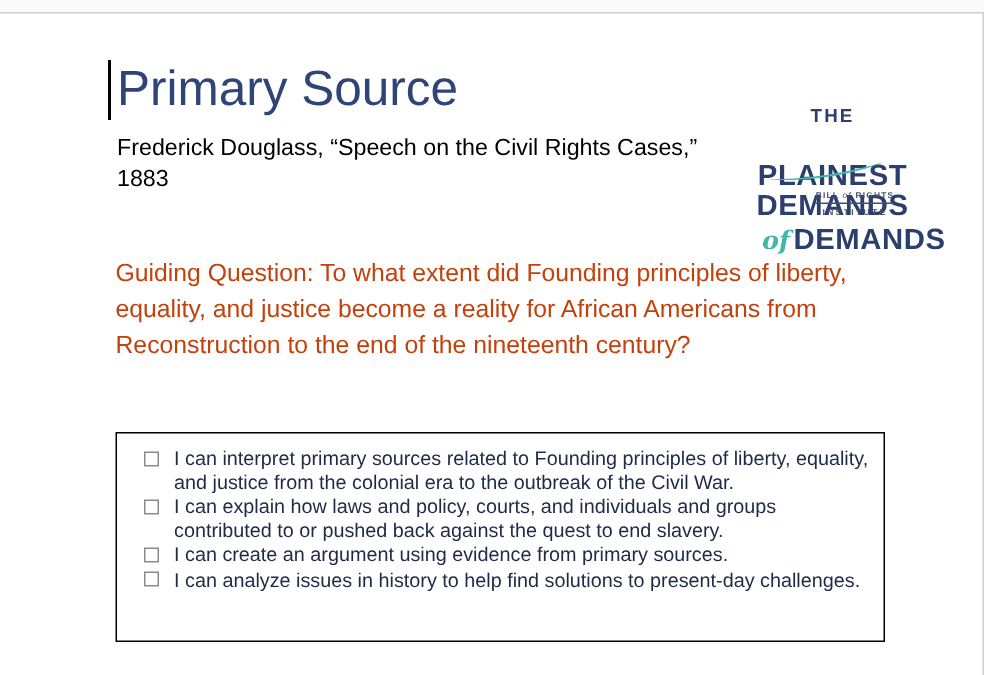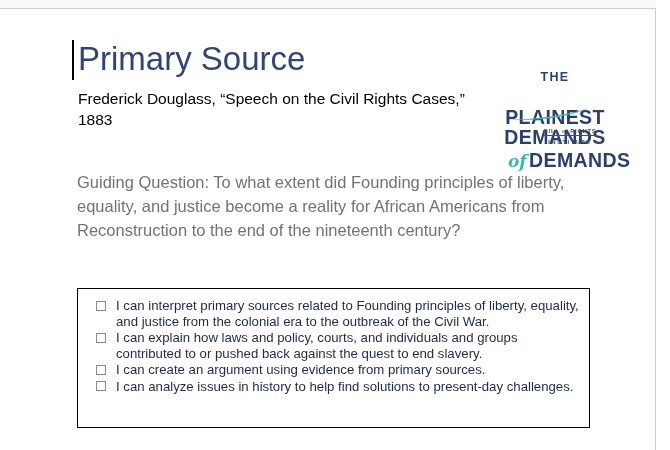--- a/index.html
+++ b/index.html
@@ -101,21 +101,21 @@
     border-bottom:1px solid #43506b;display:inline-block;padding-bottom:1px;
   }
   .bri-of{font-style:italic;font-weight:400;}
   .bri-line2{
     font-size:5.6px;font-weight:700;color:#43506b;letter-spacing:1.6px;margin-top:1.5px;
   }
 
   
   .guiding{
     position:absolute;left:77px;top:170px;width:502px;
-    color:#737373;
+    color:#c2410c;
     font-size:16.5px;
     line-height:24px;
   }
 
   
   .objectives-box{
     position:absolute;left:77px;top:288px;width:513px;height:140px;
     border:1.2px solid #000000;
     box-sizing:border-box;
     background:#ffffff;

